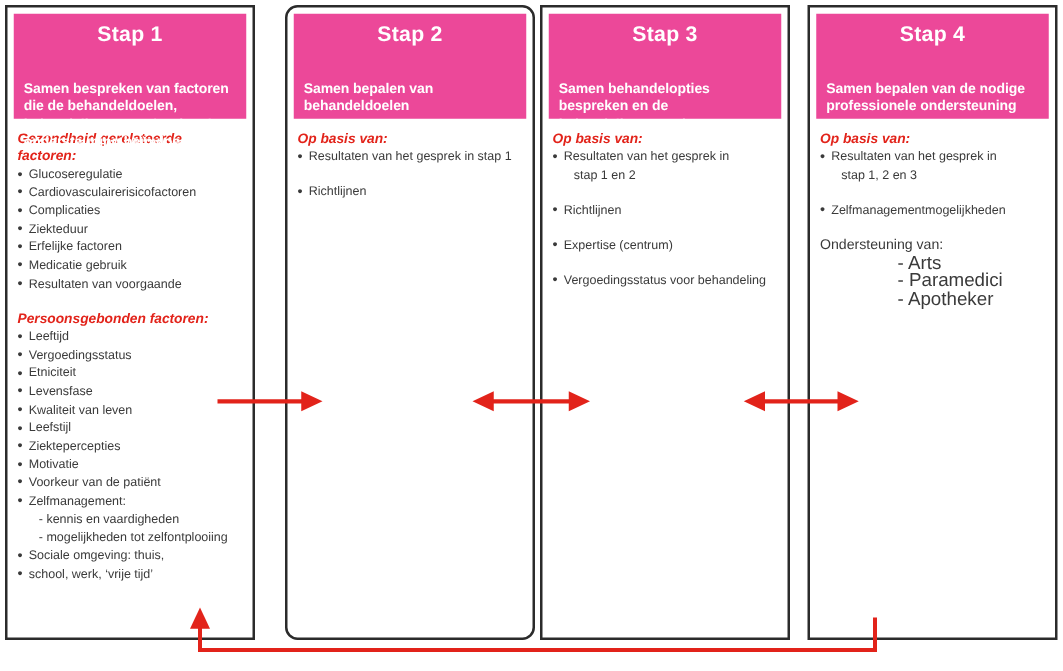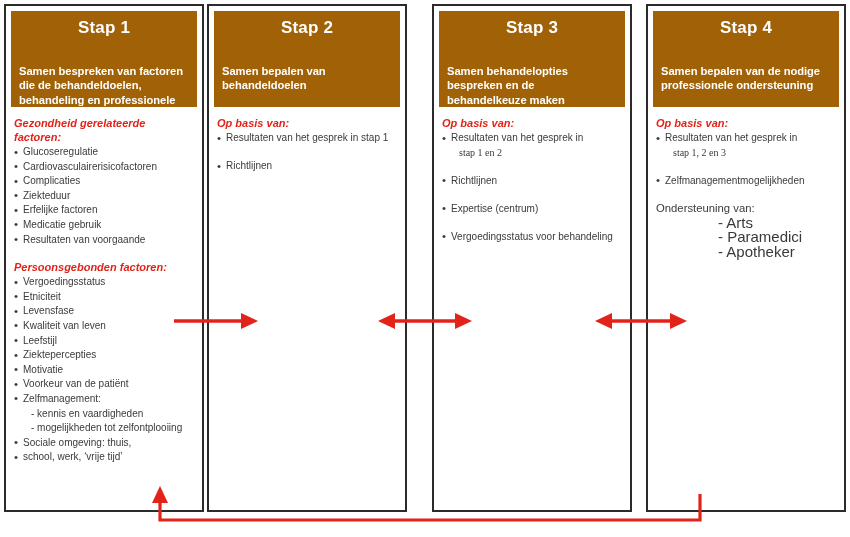--- a/index.html
+++ b/index.html
@@ -24,30 +24,30 @@
   .column {
     position: absolute;
     top: 4px;
     width: 200px;
     height: 508px;
     border: 2px solid #2b2b2b;
     background: #ffffff;
     box-sizing: border-box;
   }
   #col-1 { left: 4px; }
-  #col-2 { left: 207px; }
+  #col-2 { left: 228px; border-radius: 10px; }
   #col-3 { left: 432px; }
   #col-4 { left: 646px; }
 
   .col-header {
     position: relative;
     margin: 5px 5px 0 5px;
-    background: #a16207;
+    background: #ec4899;
     color: #ffffff;
-    height: 96px;
+    height: 84px;
     box-sizing: border-box;
     padding: 6px 8px 4px 8px;
   }
   .col-header-title {
     text-align: center;
     font-size: 17px;
     font-weight: bold;
     line-height: 21px;
     letter-spacing: .2px;
     margin-bottom: 2px;
@@ -90,21 +90,20 @@
   .bullets li.bul::before {
     content: "\2022";
     position: absolute;
     left: 0px;
     top: -0.5px;
     font-size: 11.5px;
     color: #3a3a3a;
   }
   .bullets li.cont {
     padding-left: 17px;
-    font-family: Liberation Serif, serif;
   }
   .bullets li.dash {
     padding-left: 17px;
   }
   .bullets li.spaced {
     margin-top: 13.5px;
   }
   .gap-block { height: 13px; }
 
   .plain-line {
@@ -148,20 +147,21 @@
         <li class="bul">Ziekteduur</li>
         <li class="bul">Erfelijke factoren</li>
         <li class="bul">Medicatie gebruik</li>
         <li class="bul">Resultaten van voorgaande</li>
       </ul>
 
       <div class="gap-block"></div>
 
       <div class="section-title">Persoonsgebonden factoren:</div>
       <ul class="bullets">
+        <li class="bul">Leeftijd</li>
         <li class="bul">Vergoedingsstatus</li>
         <li class="bul">Etniciteit</li>
         <li class="bul">Levensfase</li>
         <li class="bul">Kwaliteit van leven</li>
         <li class="bul">Leefstijl</li>
         <li class="bul">Ziektepercepties</li>
         <li class="bul">Motivatie</li>
         <li class="bul">Voorkeur van de patiënt</li>
         <li class="bul">Zelfmanagement:</li>
         <li class="dash">- kennis en vaardigheden</li>

